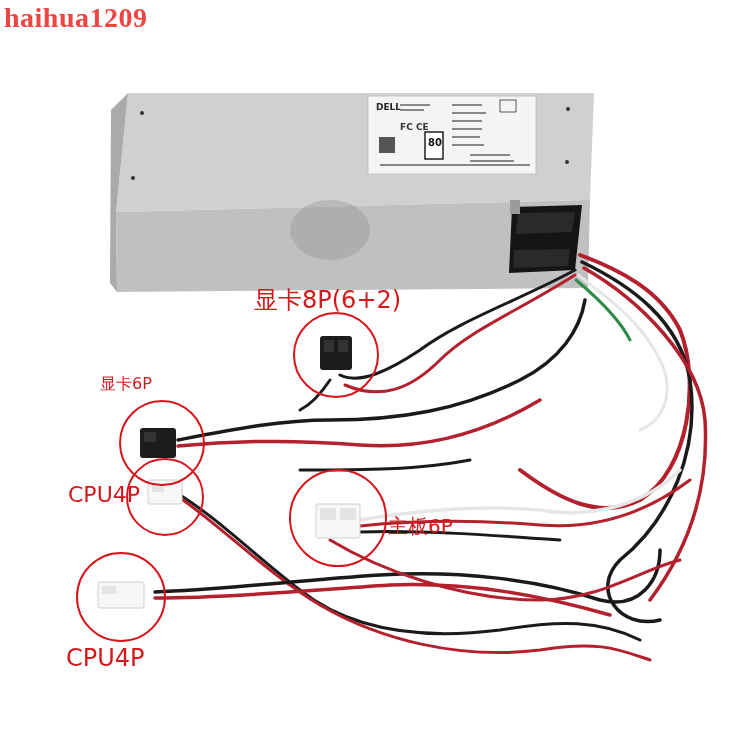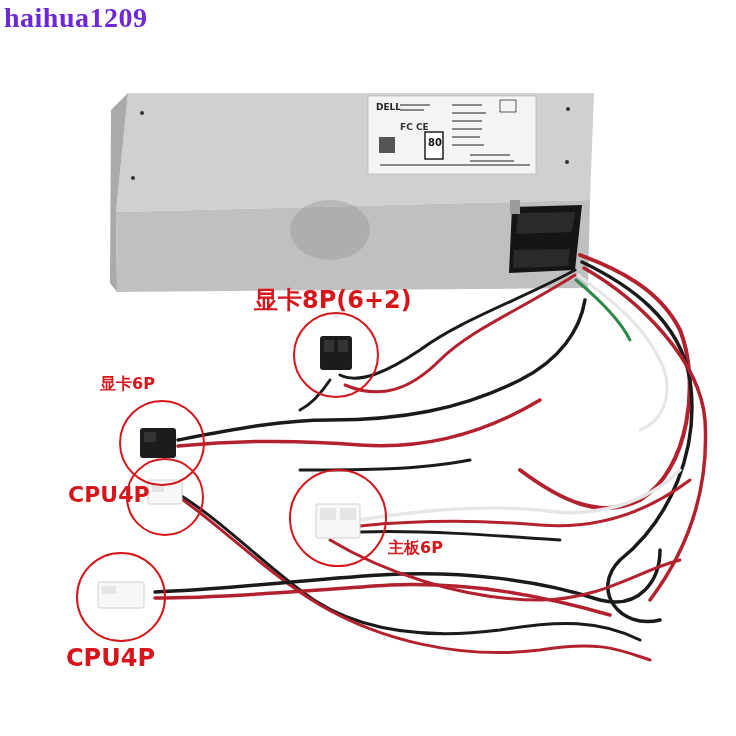--- a/index.html
+++ b/index.html
@@ -1,19 +1,19 @@
 <!DOCTYPE html>
 <html><head>
 <meta charset="utf-8">
 <style>
   html, body { margin: 0; padding: 0; background: #ffffff; }
   body { width: 736px; height: 736px; position: relative; overflow: hidden; font-family: "DejaVu Serif", serif; }
-  .watermark { position: absolute; left: 4px; top: 2px; font-family: "Liberation Serif", serif; font-weight: bold; font-size: 28px; color: #6d28d9; letter-spacing: 0.5px; text-align: center; }
+  .watermark { position: absolute; left: 4px; top: 2px; font-family: "Liberation Serif", serif; font-weight: bold; font-size: 28px; color: #ef4444; letter-spacing: 0.5px; text-align: center; }
   svg.scene { position: absolute; left: 0; top: 0; }
-  .label { position: absolute; color: #d6161b; font-family: "DejaVu Sans", sans-serif; font-weight: bold; white-space: nowrap; line-height: 1; }
+  .label { position: absolute; color: #d6161b; font-family: "DejaVu Sans", sans-serif; font-weight: normal; white-space: nowrap; line-height: 1; }
 </style>
 </head>
 <body>
 
 <div class="watermark">haihua1209</div>
 
 <svg class="scene" width="736" height="736" viewBox="0 0 736 736">
 
   <g>
     <polygon points="128,93 594,93 590,200 116,212" fill="#cfd1d0"></polygon>
@@ -113,14 +113,14 @@
     <circle cx="162" cy="443" r="42"></circle>
     <circle cx="165" cy="497" r="38"></circle>
     <circle cx="338" cy="518" r="48"></circle>
     <circle cx="121" cy="597" r="44"></circle>
   </g>
 </svg>
 
 <div class="label" style="left:254px; top:288px; font-size:24px;">显卡8P(6+2)</div>
 <div class="label" style="left:100px; top:376px; font-size:16px;">显卡6P</div>
 <div class="label" style="left:68px; top:484px; font-size:22px;">CPU4P</div>
-<div class="label" style="left:388px; top:540px; font-size:16px;">主板6P</div>
+<div class="label" style="left:388px; top:516px; font-size:20px;">主板6P</div>
 <div class="label" style="left:66px; top:646px; font-size:24px;">CPU4P</div>
 
 </body></html>

